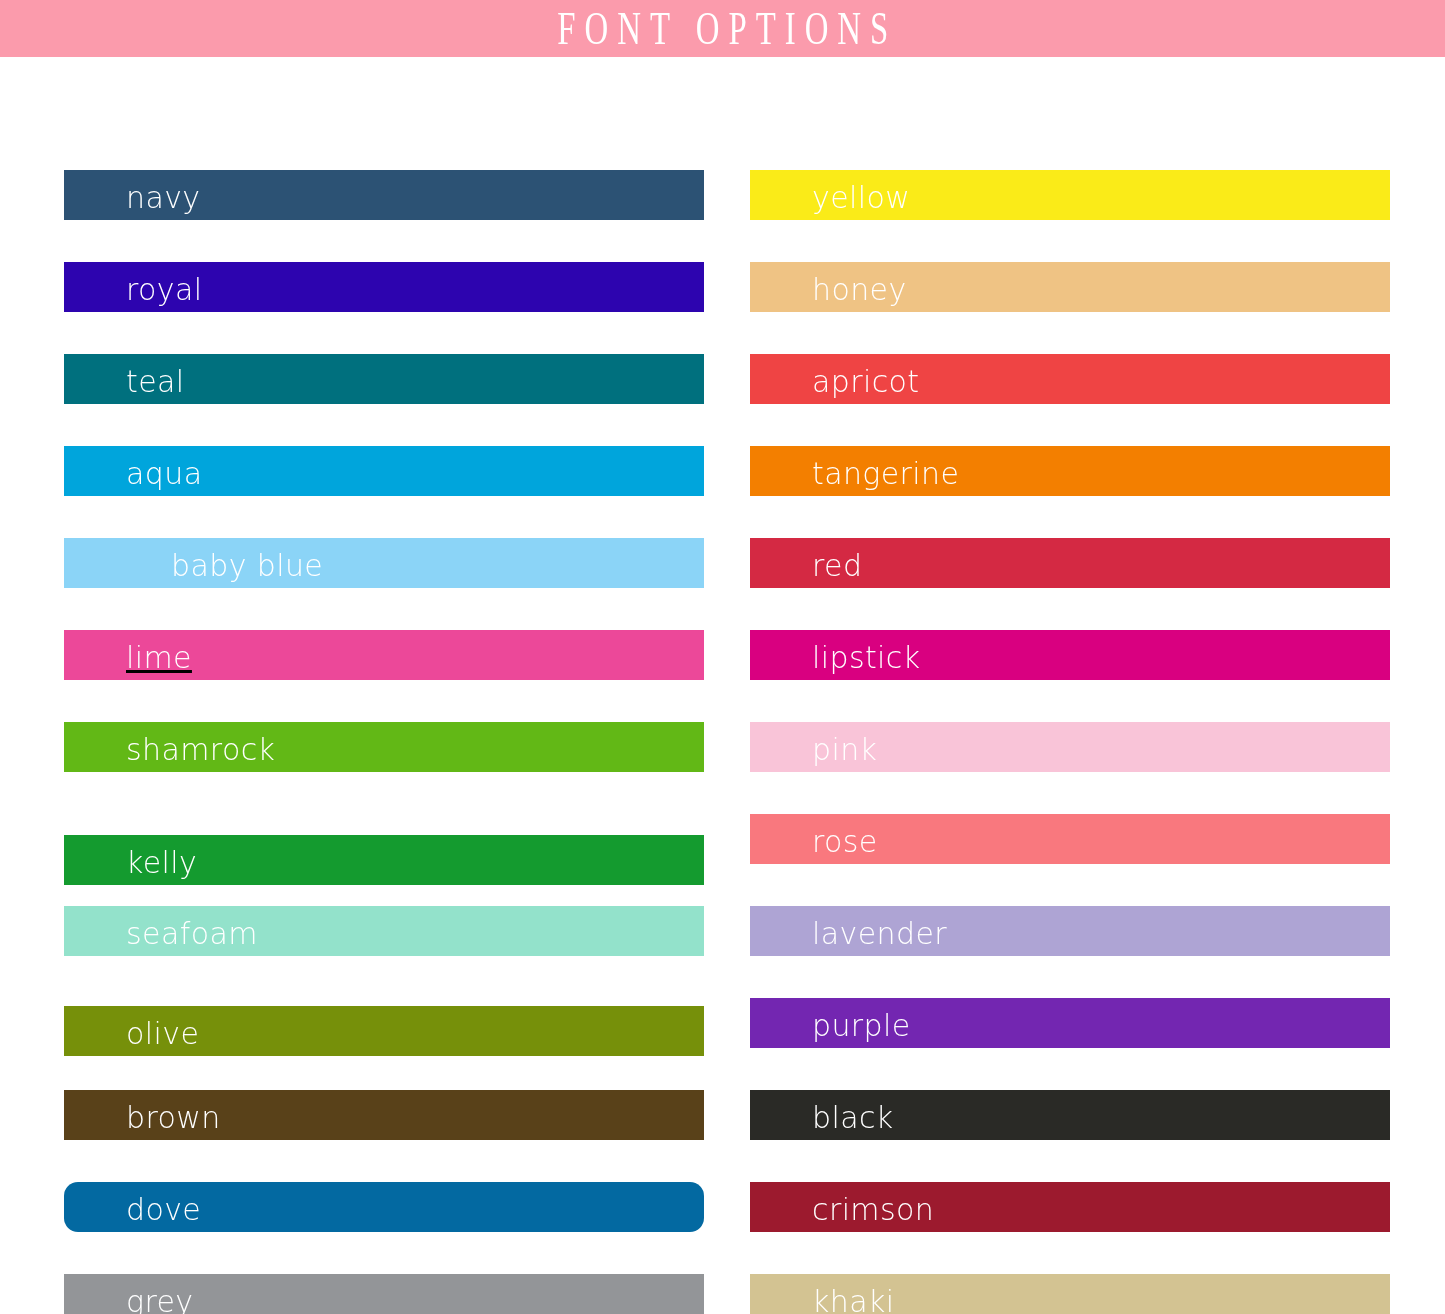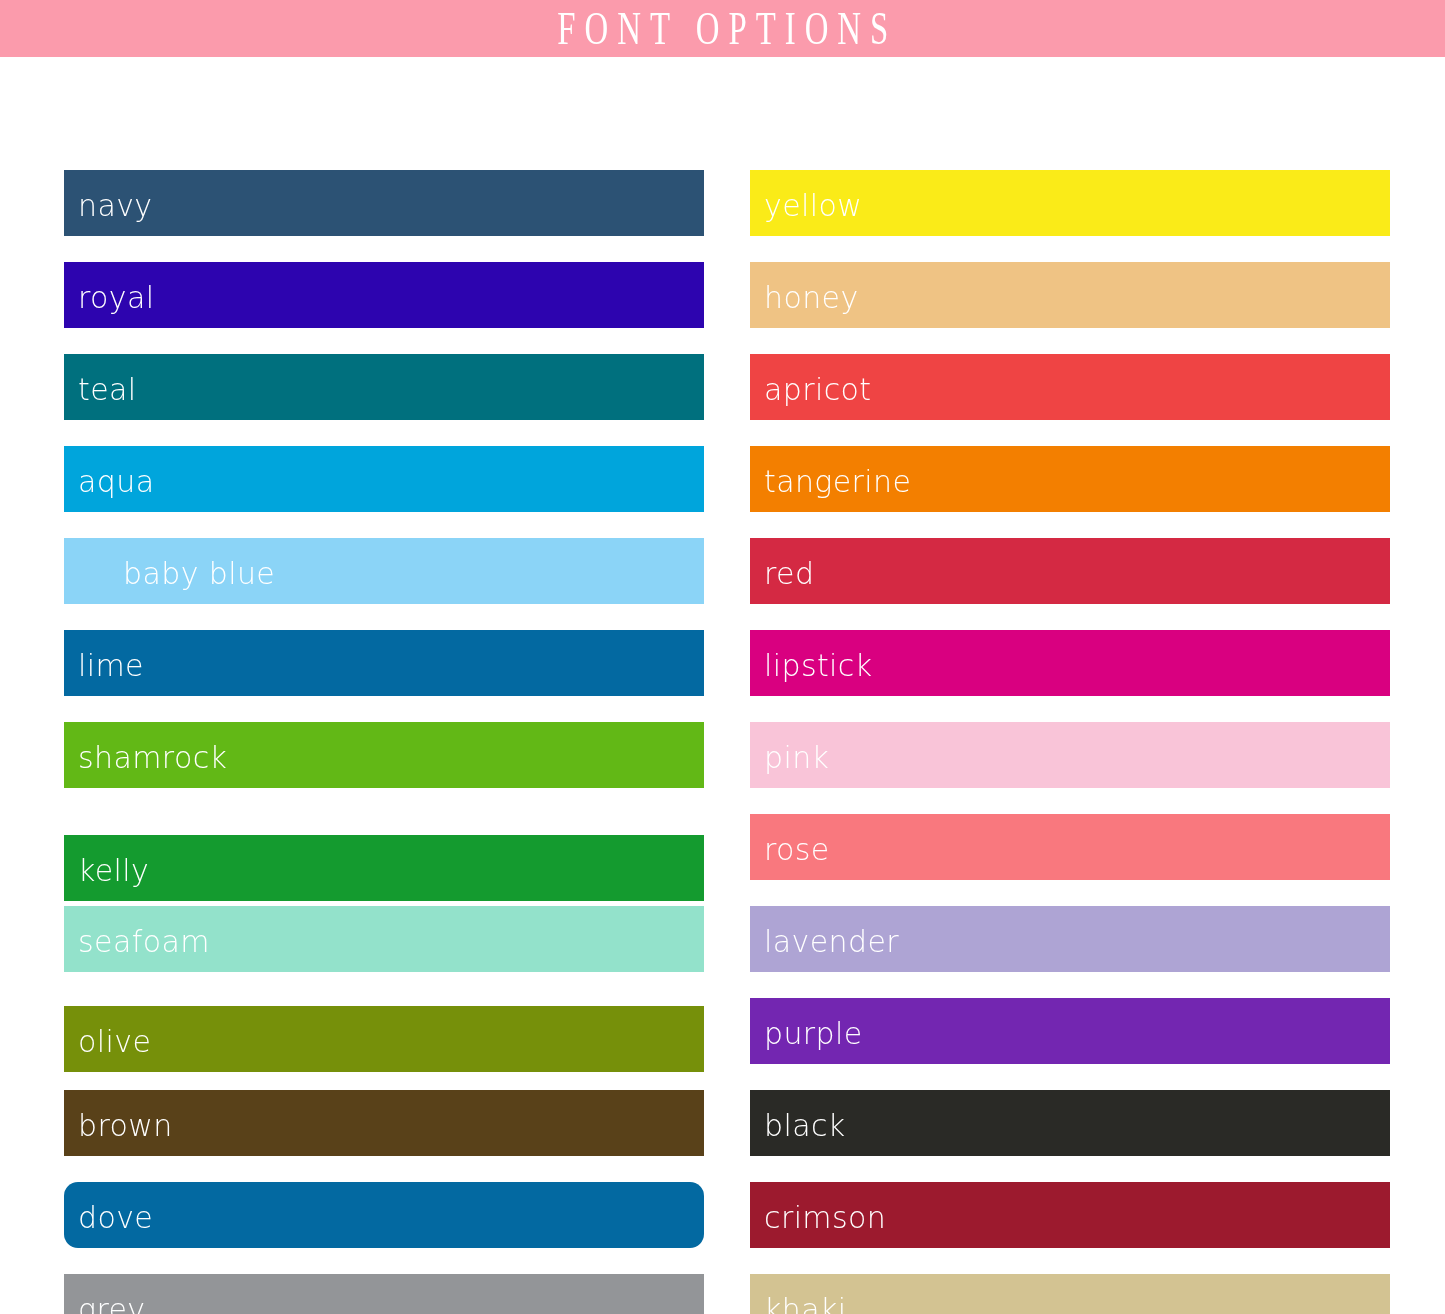--- a/index.html
+++ b/index.html
@@ -47,24 +47,25 @@
     top: 0;
     width: 640px;
   }
   .column-left  { left: 64px; }
   .column-right { left: 750px; }
 
   .swatch-row {
     position: absolute;
     left: 0;
     width: 640px;
-    height: 66px;
+    height: 50px;
     display: flex;
     align-items: center;
     box-sizing: border-box;
+    padding-left: 48px;
   }
   .swatch-label {
     color: #ffffff;
     font-family: "DejaVu Sans", "Liberation Sans", sans-serif;
     font-size: 30px;
     line-height: 30px;
     font-weight: 300;
     letter-spacing: 0.4px;
     padding-left: 14px;
     padding-top: 5px;
@@ -88,21 +89,21 @@
       </div>
       <div class="swatch-row" style="top: 297px; background: rgb(0, 112, 126);">
         <span class="swatch-label" style="color: rgb(255, 255, 255);">teal</span>
       </div>
       <div class="swatch-row" style="top: 389px; background: rgb(0, 165, 220);">
         <span class="swatch-label" style="color: rgb(255, 255, 255);">aqua</span>
       </div>
       <div class="swatch-row" style="top: 481px; background: rgb(139, 212, 247);">
         <span class="swatch-label" style="color: rgb(255, 255, 255); margin-left: 45px;">baby blue</span>
       </div>
-      <div class="swatch-row" style="top: 573px; background: #0369a1;">
+      <div class="swatch-row" style="top: 573px; background: #ec4899; text-decoration: underline;">
         <span class="swatch-label" style="color: rgb(255, 255, 255);">lime</span>
       </div>
       <div class="swatch-row" style="top: 665px; background: rgb(98, 184, 22);">
         <span class="swatch-label" style="color: rgb(255, 255, 255);">shamrock</span>
       </div>
       <div class="swatch-row" style="top: 778px; background: rgb(20, 155, 47);">
         <span class="swatch-label" style="color: rgb(255, 255, 255);">kelly</span>
       </div>
       <div class="swatch-row" style="top: 849px; background: rgb(147, 226, 203);">
         <span class="swatch-label" style="color: rgb(255, 255, 255);">seafoam</span>

